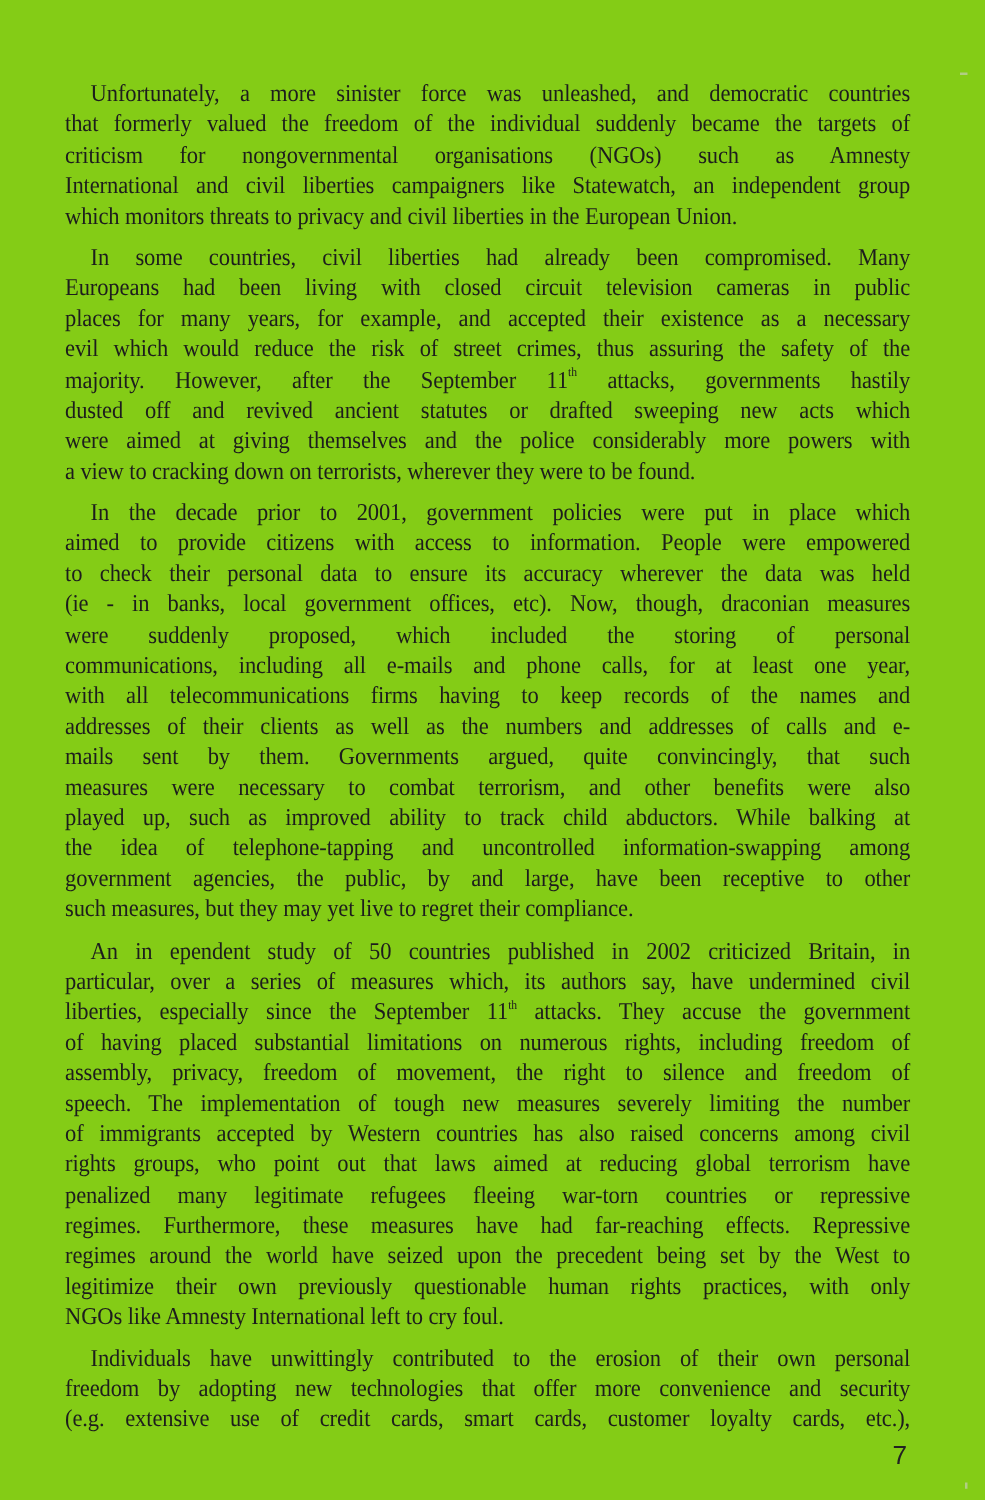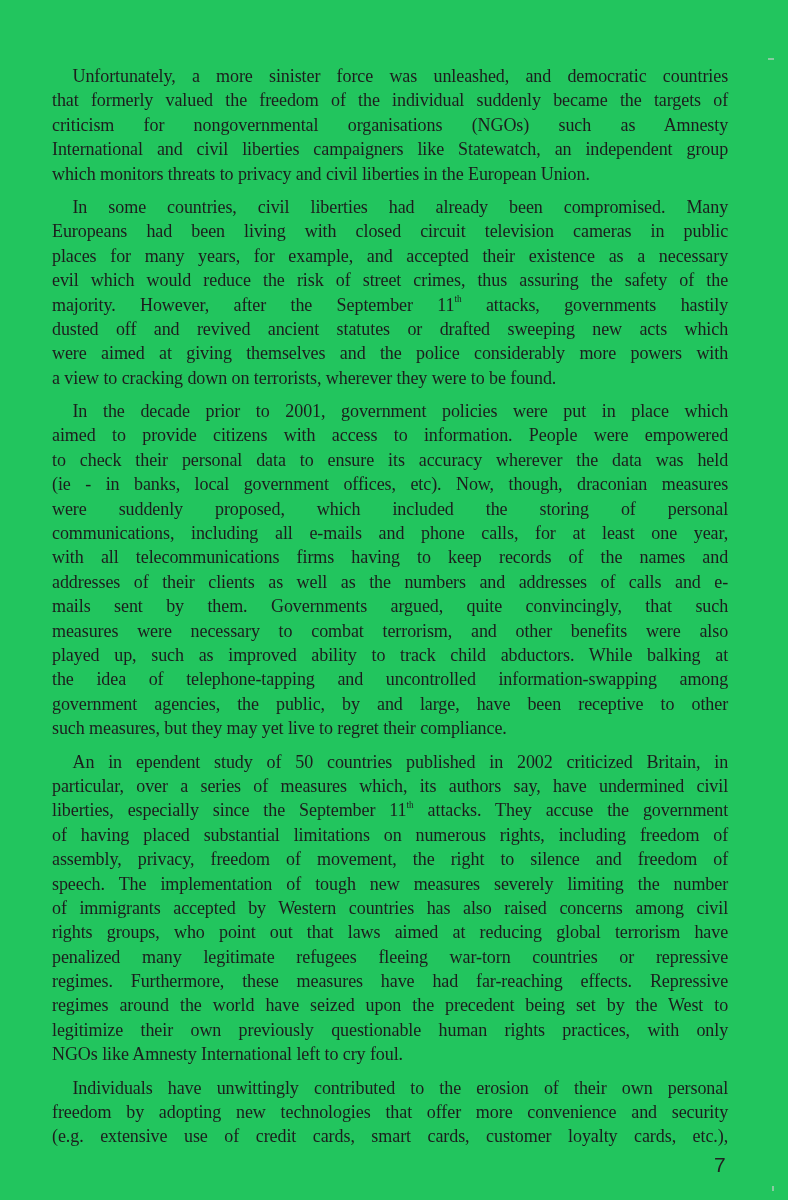--- a/index.html
+++ b/index.html
@@ -14,21 +14,21 @@
       overflow: hidden;
       font-family: "Liberation Serif", "DejaVu Serif", serif;
       color: #1d1d1d;
     }
     .page {
       position: absolute;
       left: 0;
       top: 0;
       width: 788px;
       height: 1200px;
-      background: #22c55e;
+      background: #84cc16;
     }
     .text-block {
       position: absolute;
       left: 52px;
       top: 64px;
       width: 676px;
     }
     .para {
       margin: 0 0 9px 0;
     }

